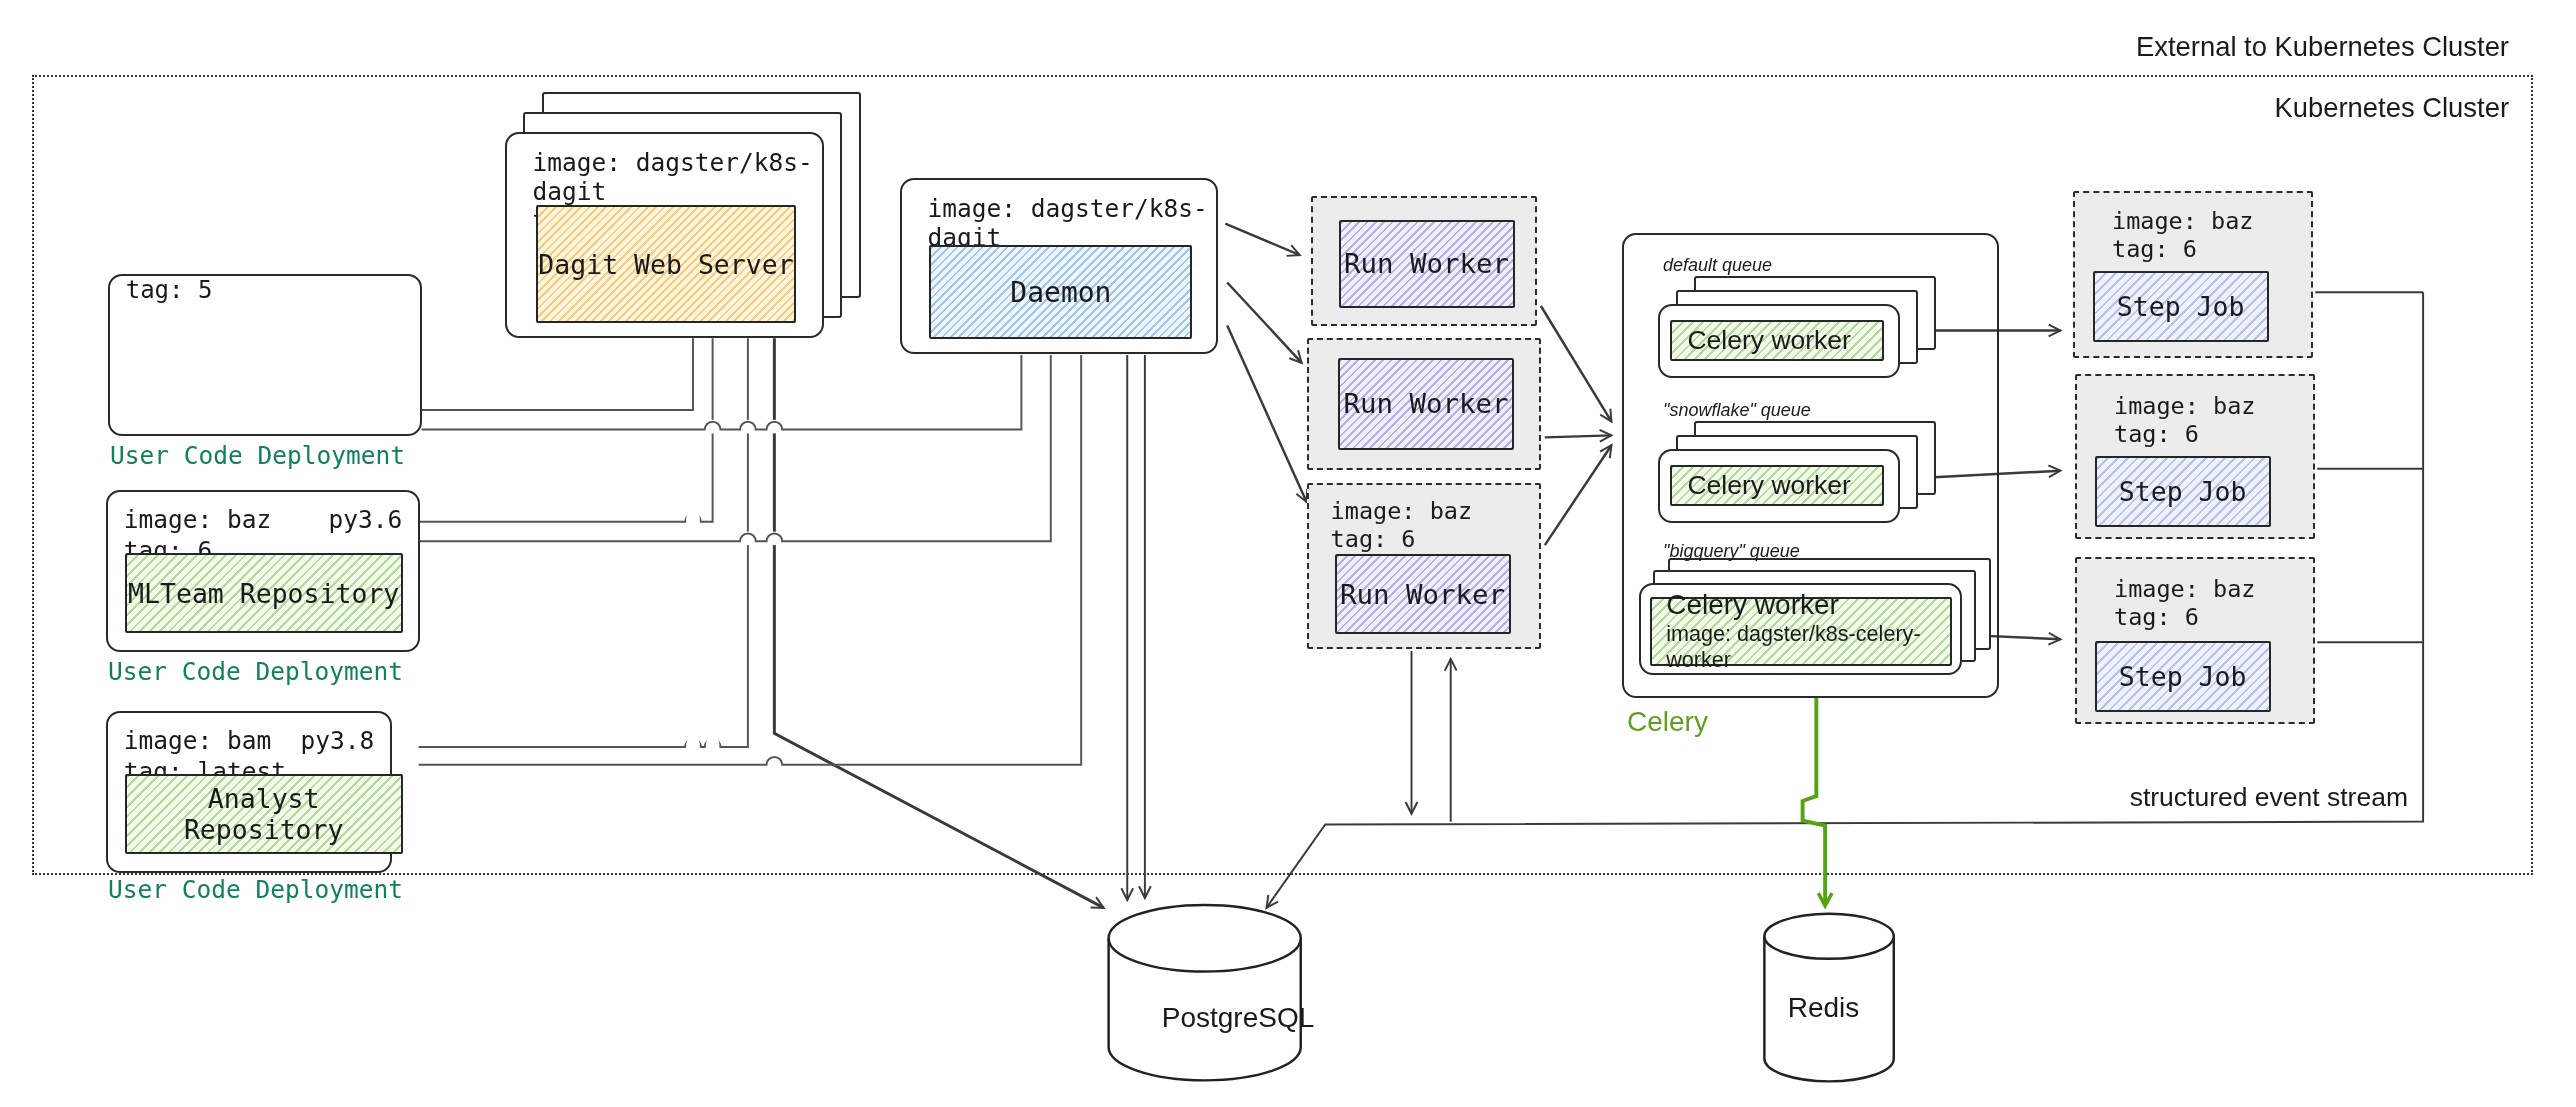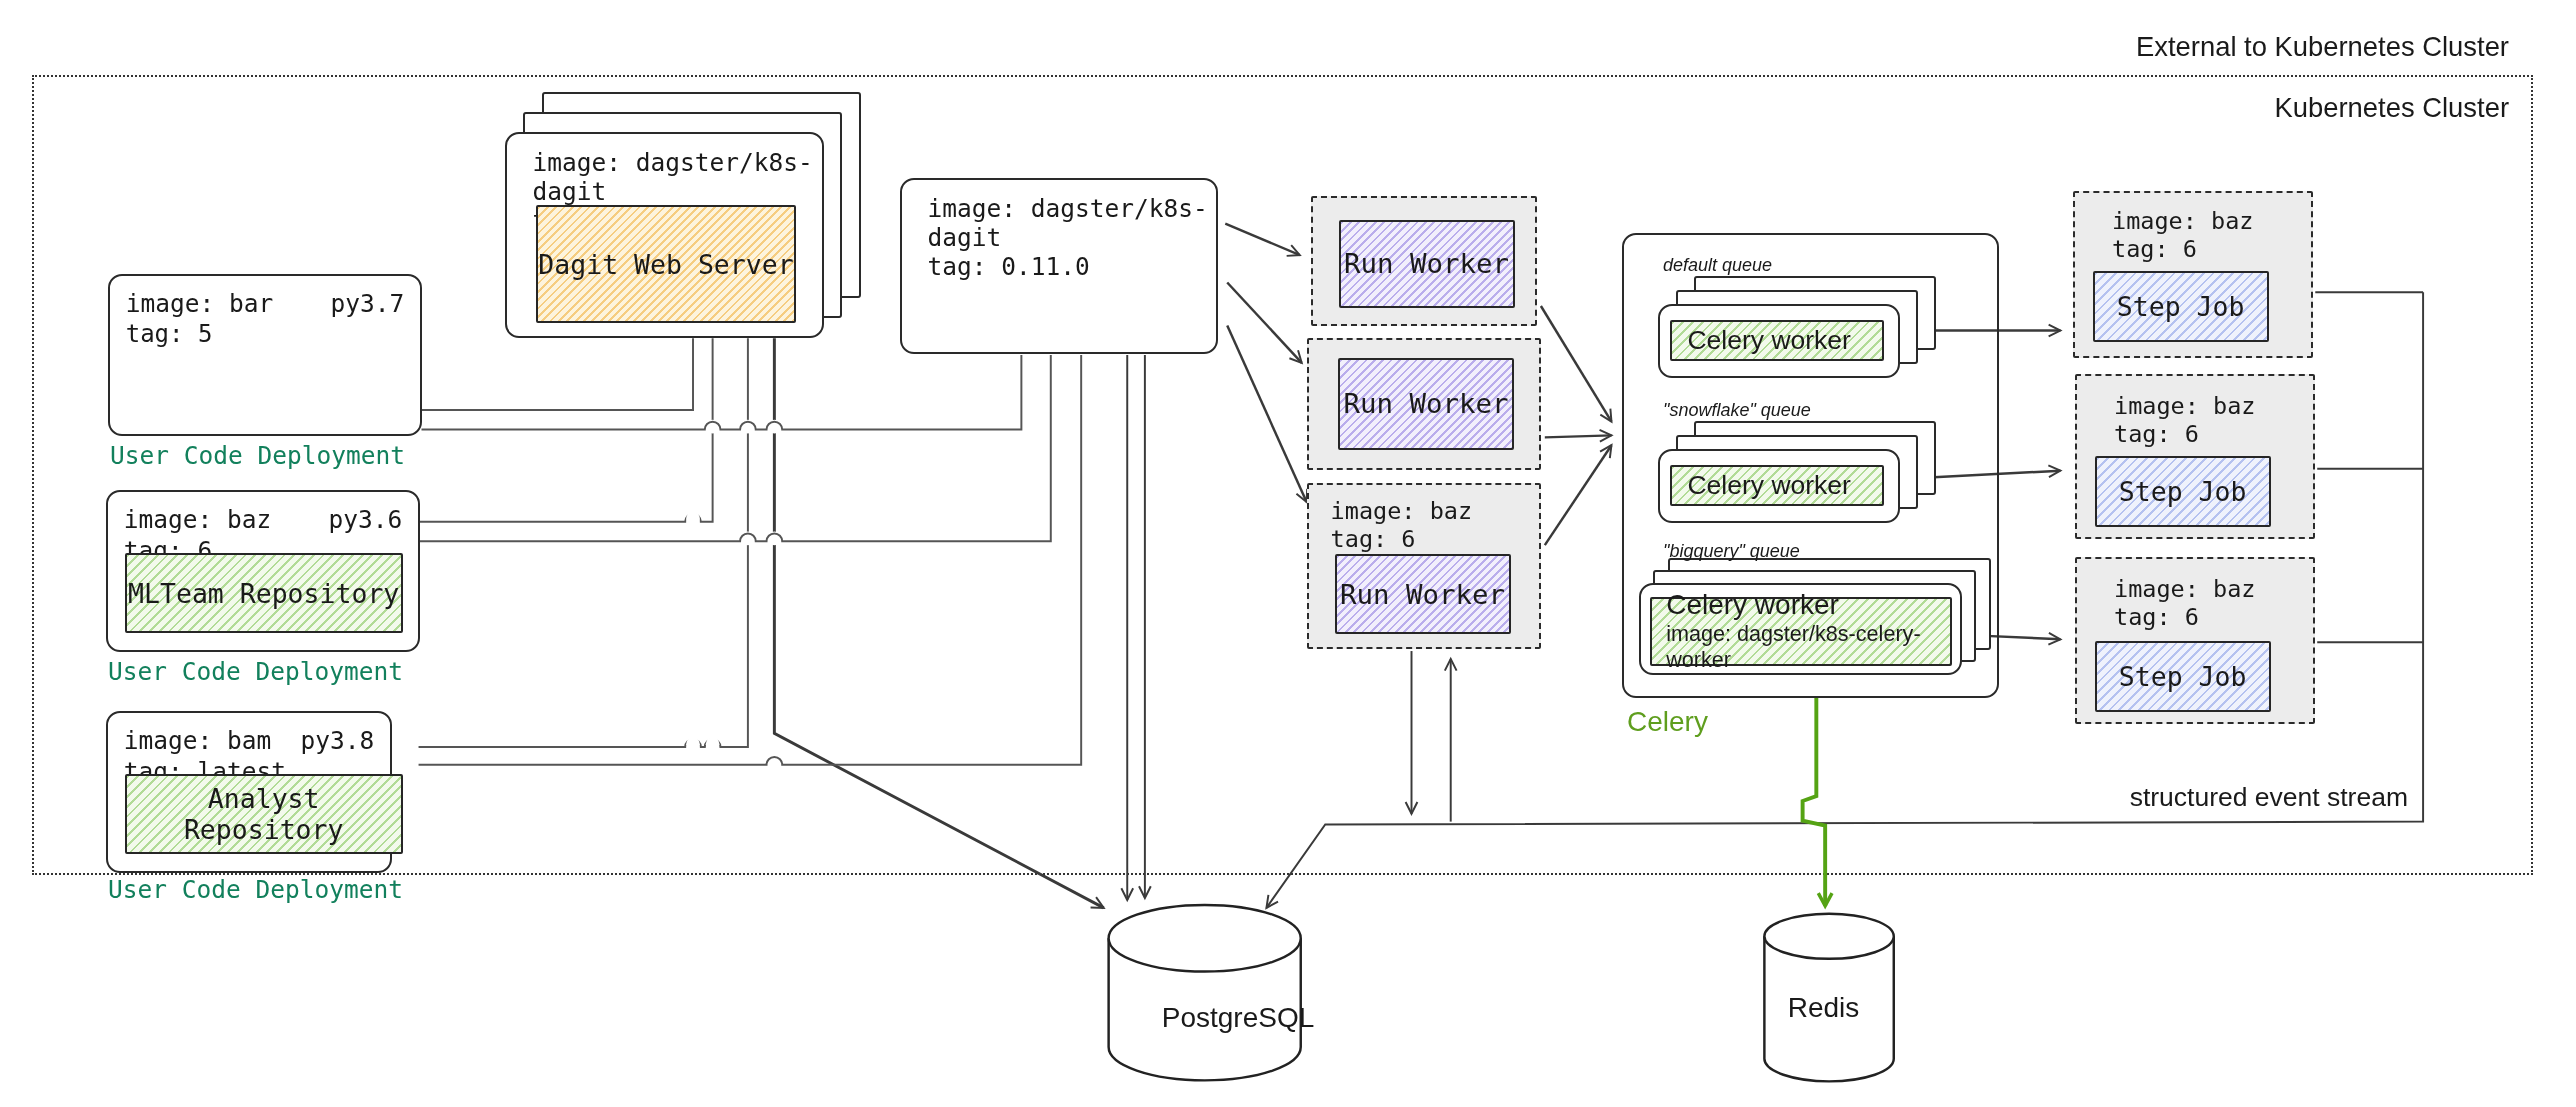--- a/index.html
+++ b/index.html
@@ -112,24 +112,20 @@
       <path d="M2362,298 L2472,298"></path>
       <path d="M2364,478 L2472,478"></path>
       <path d="M2364,655 L2472,655"></path>
       <path d="M2472,298 L2472,838 L1352,841 L1292,926" marker-end="url(#arw)"></path>
     </g>
 
     <path d="M1853,712 L1853,812 L1839,817 L1839,837 L1862,842 L1862,924" stroke="#55a314" stroke-width="4" fill="none" marker-end="url(#arwG)"></path>
   </svg>
 
   <div class="card mono" style="left:108px;top:274px;width:314px;height:162px;">
-    <div class="head" style="padding:11.8px 15.7px 0 15.7px;">
-      <span>image: bar</span>
-      <span>py3.7</span>
-    </div>
     <div style="font-size:24px;padding:0 15.7px;">tag: 5</div>
   </div>
   <div class="caption" style="left:110px;top:441px;">User Code Deployment</div>
 
   <div class="card mono" style="left:106px;top:490px;width:314px;height:162px;">
     <div class="head" style="padding:11.8px 15.7px 0 15.7px;">
       <span>image: baz</span>
       <span>py3.6</span>
     </div>
     <div style="font-size:24.5px;padding:0 15.7px;">tag: 6</div>
@@ -151,20 +147,21 @@
   <div class="stack-layer" style="left:523px;top:112px;width:319px;height:206px;"></div>
   <div class="card mono" style="left:505px;top:132px;width:319px;height:206px;">
     <div style="font-size:24.5px;padding:13.7px 0 0 25.5px;">image: dagster/k8s-dagit</div>
     <div style="font-size:24.5px;padding:0 0 0 25.5px;">tag: 0.11.0</div>
     <div class="hatch h-orange" style="left:29px;top:71px;width:260px;height:118px;font-size:26.5px;">Dagit Web Server</div>
   </div>
 
   <div class="card mono" style="left:900px;top:178px;width:318px;height:176px;">
     <div style="font-size:24.5px;padding:13.7px 0 0 25.5px;">image: dagster/k8s-dagit</div>
     <div style="font-size:24.5px;padding:0 0 0 25.5px;">tag: 0.11.0</div>
+    <div class="hatch h-blue" style="left:27.4px;top:65px;width:263px;height:94px;font-size:28px;">Daemon</div>
   </div>
 
   <div class="graybox" style="left:1311px;top:196px;width:226px;height:130px;">
     <div class="hatch h-purple mono" style="left:25.5px;top:21.6px;width:176px;height:88px;font-size:27.4px;">Run Worker</div>
   </div>
   <div class="graybox" style="left:1307px;top:338px;width:234px;height:132px;">
     <div class="hatch h-purple mono" style="left:29px;top:17.6px;width:176px;height:92px;font-size:27.4px;">Run Worker</div>
   </div>
   <div class="graybox mono" style="left:1307px;top:483px;width:234px;height:166px;">
     <div style="font-size:23.5px;padding:11.8px 0 0 21.6px;">image: baz</div>

